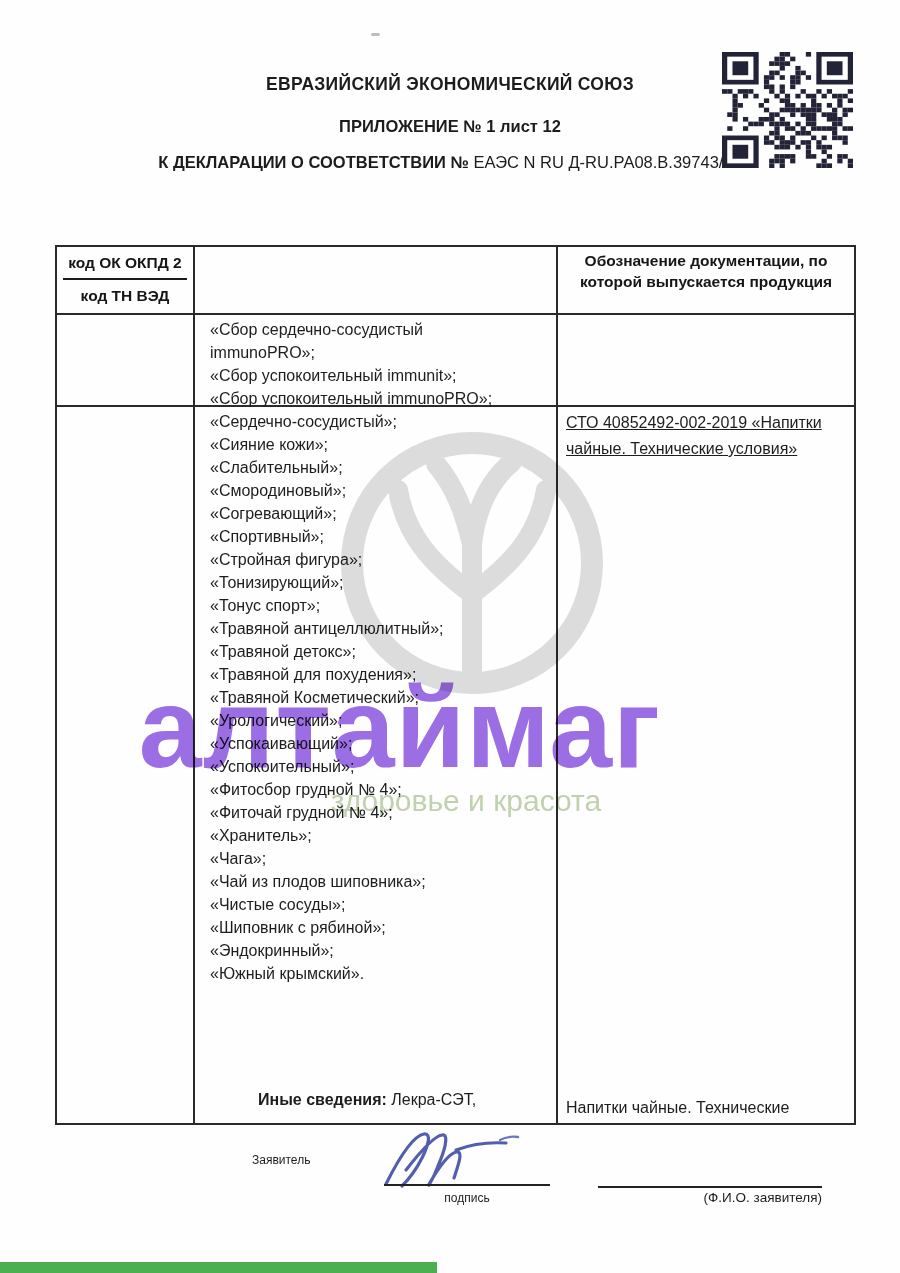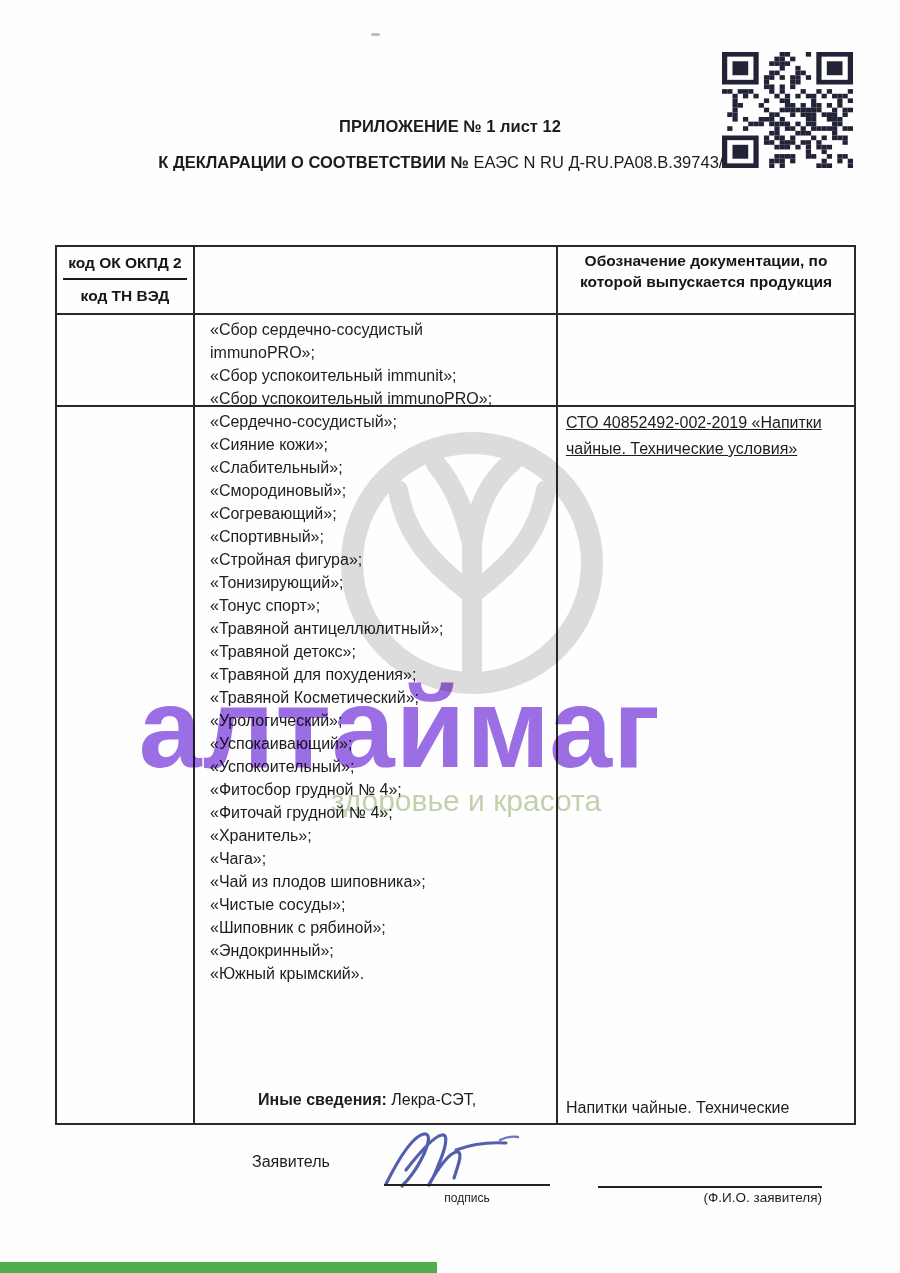--- a/index.html
+++ b/index.html
@@ -26,38 +26,39 @@
   .items div{white-space:normal;}
 
   
   .wm{pointer-events:none;mix-blend-mode:multiply;}
   #wm-brand{left:88px;top:672px;width:624px;font-size:113px;font-weight:bold;
             color:#6d28d9;opacity:.68;letter-spacing:1px;line-height:1;}
   #wm-tagline{left:330px;top:784px;width:272px;font-size:30px;color:#9db77f;opacity:.62;}
   #wm-logo{left:336px;top:424px;width:272px;height:278px;opacity:.5;}
 
   
-  #applicant-label{left:252px;top:1153px;font-size:16px;color:#1d1d1d;text-align:right;}
+  #applicant-label{left:252px;top:1153px;font-size:12px;color:#1d1d1d;text-align:right;}
   #sig-line{left:384px;top:1184px;width:166px;height:2px;background:#222;}
   #sig-caption{left:384px;top:1191px;width:166px;font-size:12px;color:#1d1d1d;}
   #name-block{left:598px;top:1148px;width:224px;font-size:15.5px;line-height:19px;color:#1d1d1d;}
   #name-line{left:598px;top:1186px;width:224px;height:2px;background:#222;}
   #name-caption{left:598px;top:1190px;width:224px;font-size:13.5px;color:#1d1d1d;text-align:right;}
   #signature{left:372px;top:1126px;width:200px;height:64px;}
 
   #bottom-bar{left:0;top:1262px;width:437px;height:11px;}
   #scan-dash{left:371px;top:33px;width:9px;height:3px;background:#9a9a9a;border-radius:2px;opacity:.65;}
 </style>
 </head>
 <body>
 
 <div id="page">
 
   <div class="abs" id="scan-dash"></div>
 
+  <div class="abs hdr ctr" id="hdr-union">ЕВРАЗИЙСКИЙ ЭКОНОМИЧЕСКИЙ СОЮЗ</div>
   <div class="abs hdr ctr" id="hdr-attachment">ПРИЛОЖЕНИЕ № 1 лист 12</div>
   <div class="abs hdr ctr" id="hdr-decl"><span>К ДЕКЛАРАЦИИ О СООТВЕТСТВИИ № </span><span class="num">ЕАЭС N RU Д-RU.РА08.В.39743/22</span></div>
 
   <div class="abs" id="qr">
     <svg id="qr-svg" width="131" height="116" viewBox="0 0 25 25" preserveAspectRatio="none">
         <rect x="11" y="0" width="1" height="1" fill="#232338"></rect>
         <rect x="12" y="0" width="1" height="1" fill="#232338"></rect>
         <rect x="16" y="0" width="1" height="1" fill="#232338"></rect>
         <rect x="10" y="1" width="1" height="1" fill="#232338"></rect>
         <rect x="11" y="1" width="1" height="1" fill="#232338"></rect>

